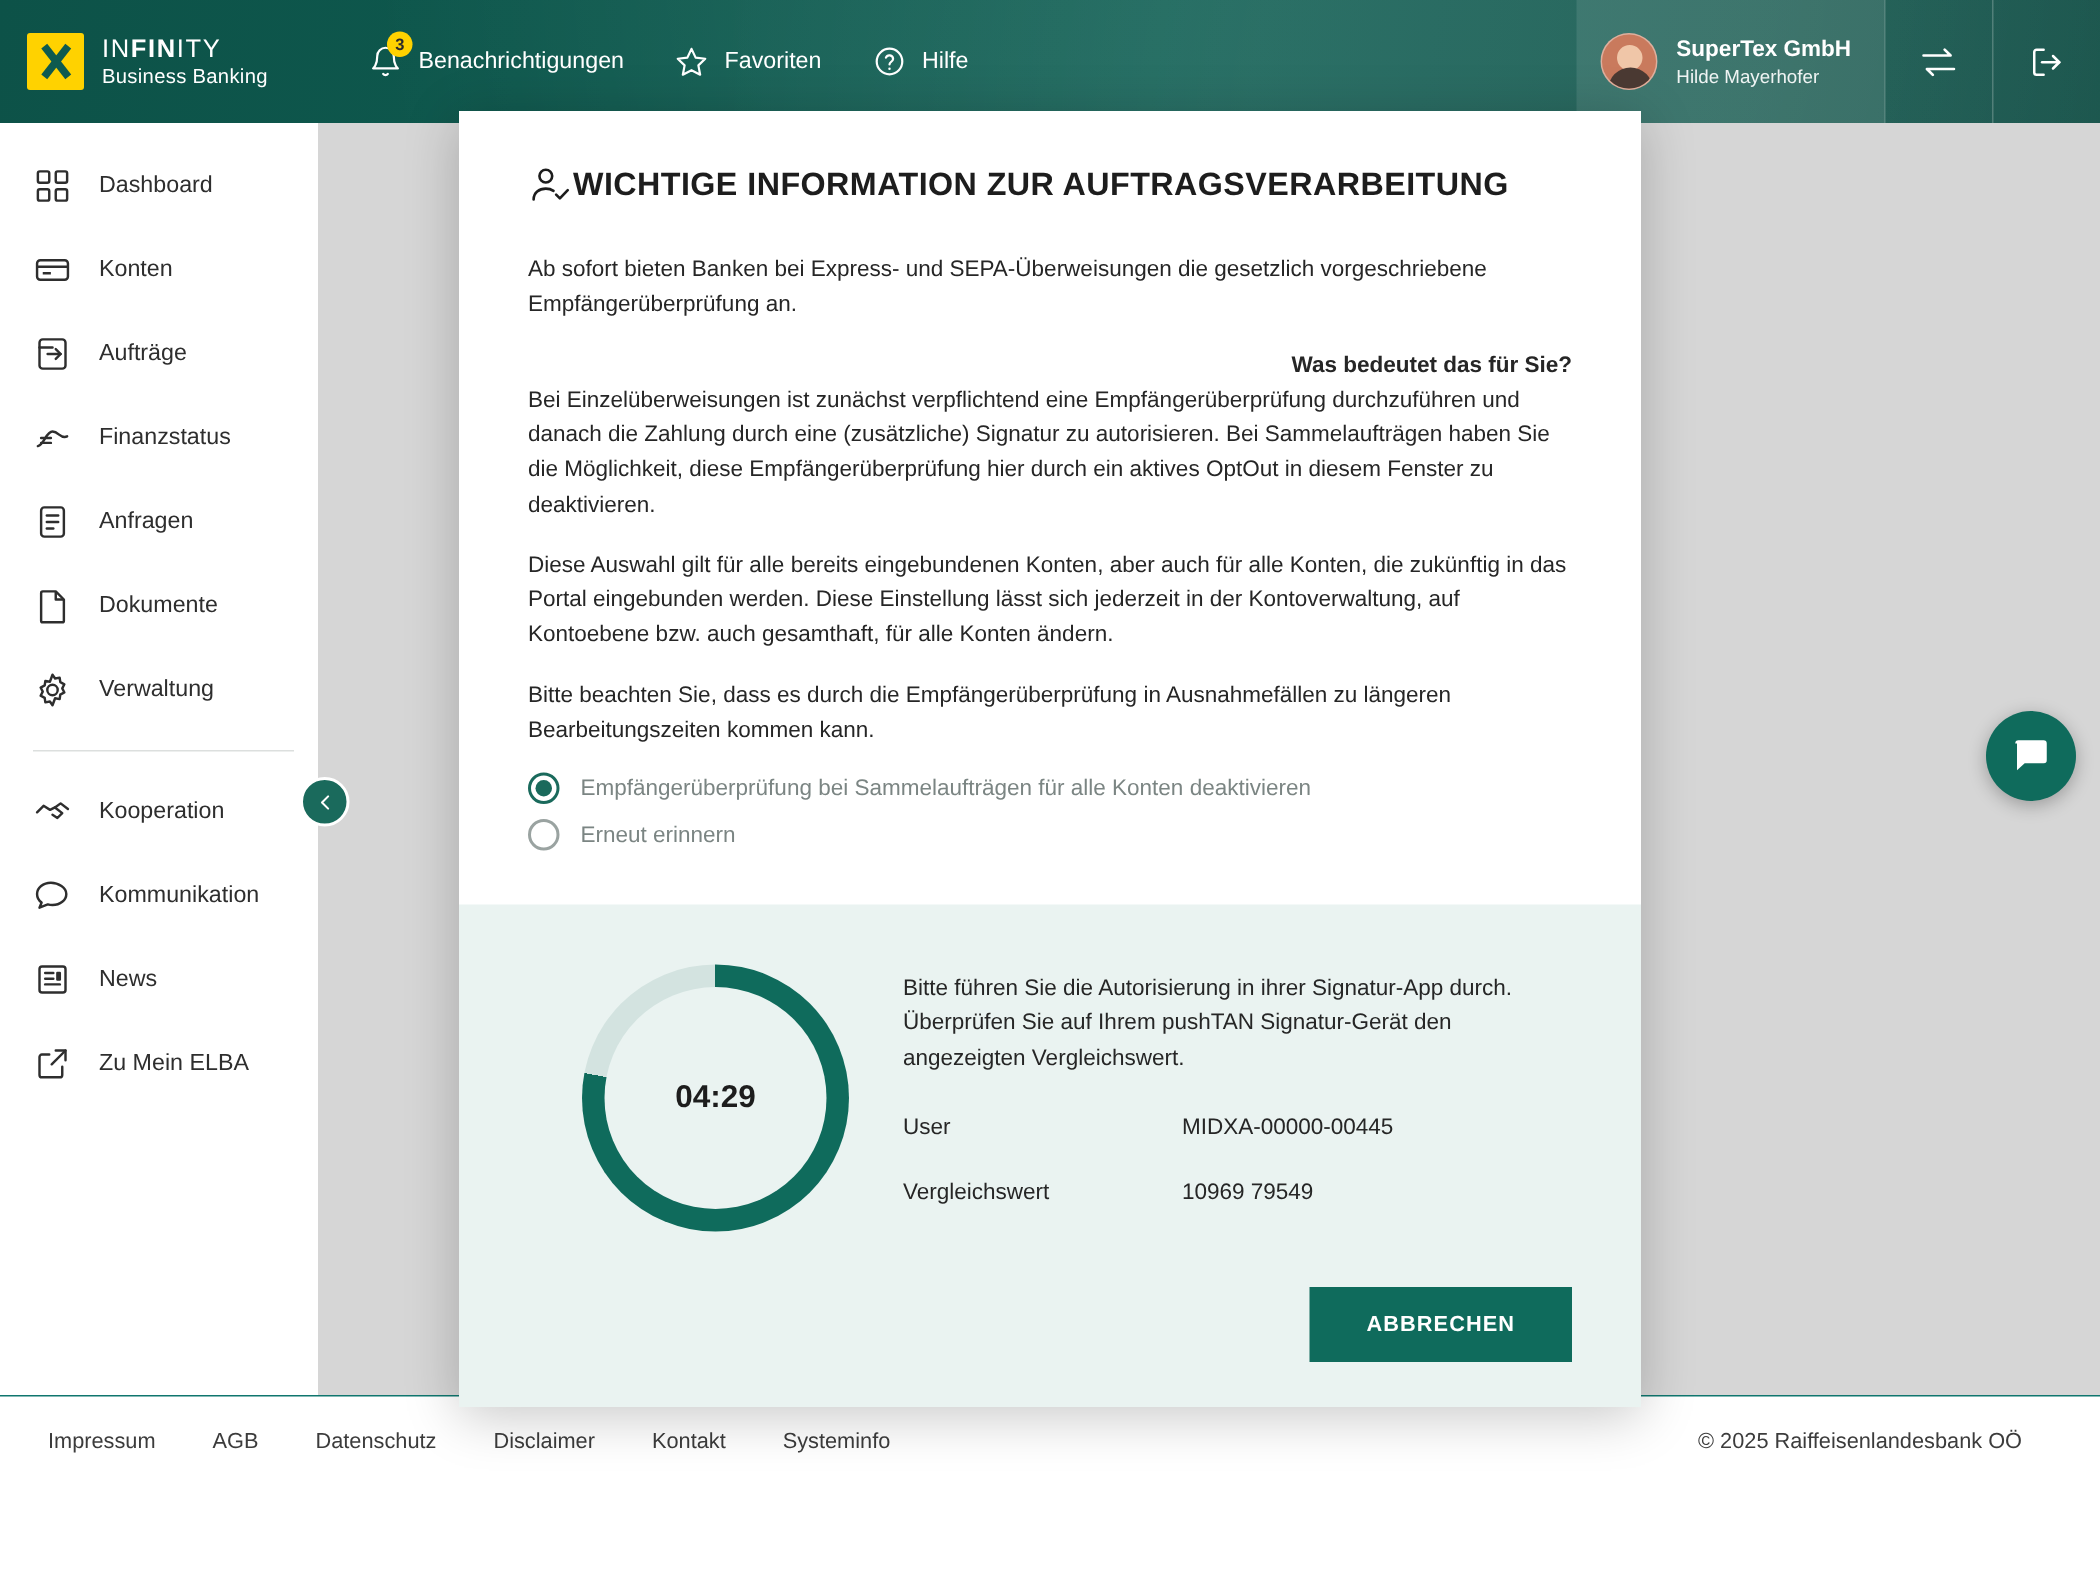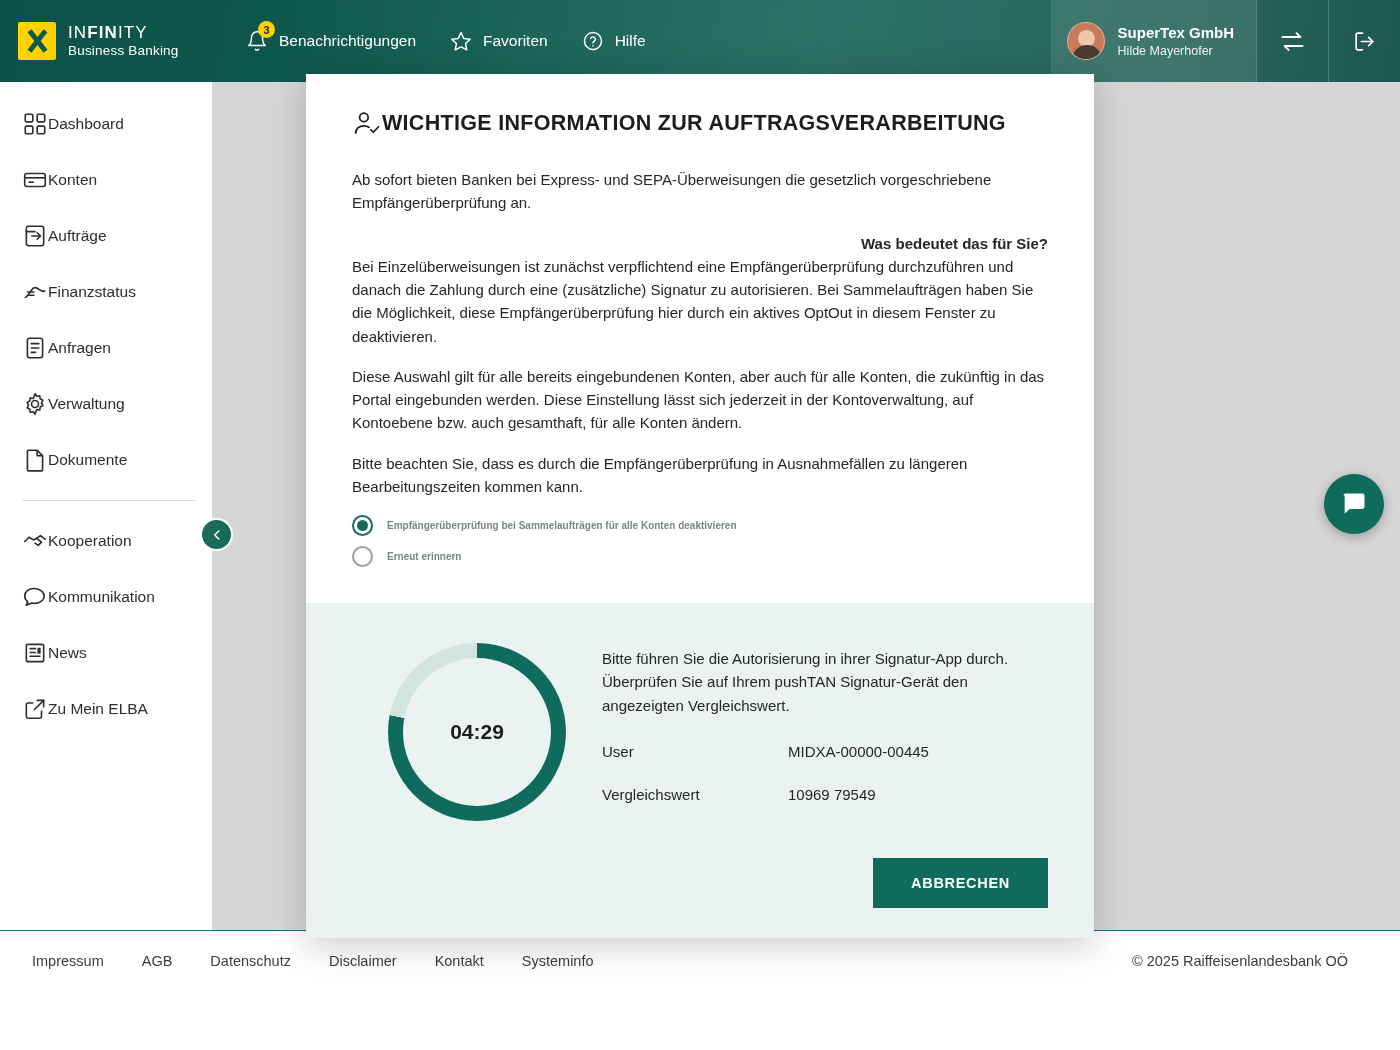--- a/index.html
+++ b/index.html
@@ -108,21 +108,21 @@
 
   
   .sidebar {
     position: absolute; top: 82px; left: 0;
     width: 212px; height: 848px;
     background: #ffffff;
     padding-top: 14px;
     z-index: 3;
   }
   .nav-item {
-    display: flex; align-items: center; 
+    display: flex; align-items: center; gap: 18px;
     height: 56px; padding-left: 22px;
     color: #2e2e2e; font-size: 15.5px;
     cursor: pointer;
   }
   .nav-sep { height: 1px; background: #dcdfde; margin: 12px 16px 12px 22px; }
   .collapse-btn {
     position: absolute;
     left: 200px; top: 518px;
     width: 33px; height: 33px; border-radius: 50%;
     background: #1a6a5c; color: #fff;
@@ -185,21 +185,21 @@
     width: 21px; height: 21px; border-radius: 50%;
     border: 2px solid #9aa3a1; flex: none;
     display: flex; align-items: center; justify-content: center;
     background: #fff;
   }
   .radio.checked { border-color: #1a6a5c; }
   .radio.checked::after {
     content: ""; width: 11px; height: 11px; border-radius: 50%;
     background: #1a6a5c;
   }
-  .radio-label { font-size: 10px; color: #7b8583; font-weight: bold; }
+  .radio-label { font-size: 15px; color: #7b8583; }
 
   .signature-panel {
     margin-top: 26px;
     background: #eaf3f1;
     flex: 1;
     padding: 40px 46px 30px 46px;
     display: flex;
     position: relative;
   }
   .timer-wrap { width: 250px; flex: none; display: flex; align-items: flex-start; justify-content: center; }
@@ -386,35 +386,35 @@
             <path d="M8.5 12h7"></path>
             <path d="M8.5 16h4"></path>
         </svg>
       </span>
       <span>Anfragen</span>
     </div>
 
     <div class="nav-item">
       <span class="ic">
         <svg width="26" height="26" viewBox="0 0 24 24" fill="none" stroke="#2e2e2e" stroke-width="1.5" stroke-linejoin="round">
+          <path d="M6 3h8l5 5v13a1 1 0 0 1-1 1H6a1 1 0 0 1-1-1V4a1 1 0 0 1 1-1z"></path>
+          <path d="M14 3v5h5"></path>
+        </svg>
+      </span>
+      <span>Dokumente</span>
+    </div>
+
+    <div class="nav-item">
+      <span class="ic">
+        <svg width="26" height="26" viewBox="0 0 24 24" fill="none" stroke="#2e2e2e" stroke-width="1.5" stroke-linejoin="round">
           <circle cx="12" cy="12" r="3.2"></circle>
           <path d="M12 2.6l1.6 2.3 2.8-.5.4 2.8 2.5 1.3-1.3 2.5 1.3 2.5-2.5 1.3-.4 2.8-2.8-.5L12 21.4l-1.6-2.3-2.8.5-.4-2.8-2.5-1.3 1.3-2.5-1.3-2.5 2.5-1.3.4-2.8 2.8.5z"></path>
         </svg>
       </span>
       <span>Verwaltung</span>
-    </div>
-
-    <div class="nav-item">
-      <span class="ic">
-        <svg width="26" height="26" viewBox="0 0 24 24" fill="none" stroke="#2e2e2e" stroke-width="1.5" stroke-linejoin="round">
-          <path d="M6 3h8l5 5v13a1 1 0 0 1-1 1H6a1 1 0 0 1-1-1V4a1 1 0 0 1 1-1z"></path>
-          <path d="M14 3v5h5"></path>
-        </svg>
-      </span>
-      <span>Dokumente</span>
     </div>
 
     <div class="nav-sep"></div>
 
     <div class="nav-item">
       <span class="ic">
         <svg width="26" height="26" viewBox="0 0 24 24" fill="none" stroke="#2e2e2e" stroke-width="1.5" stroke-linecap="round" stroke-linejoin="round">
           <path d="M2.5 12.5l4-4 4 2.5 3-1.5 4.5 3.5-3 3-3-2"></path>
           <path d="M13.5 9.5L17 7l4.5 3.5"></path>
         </svg>

